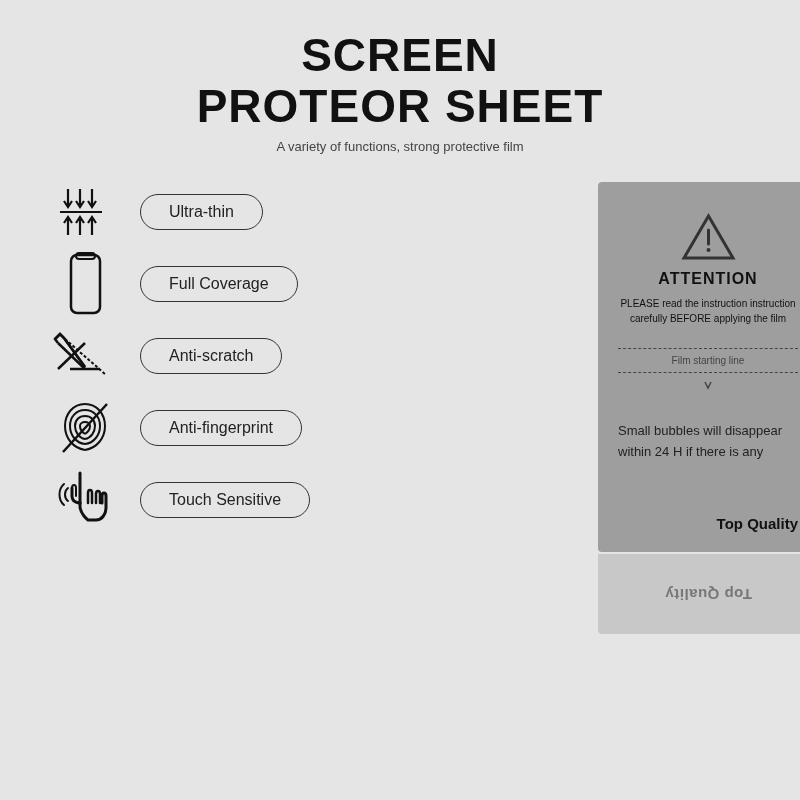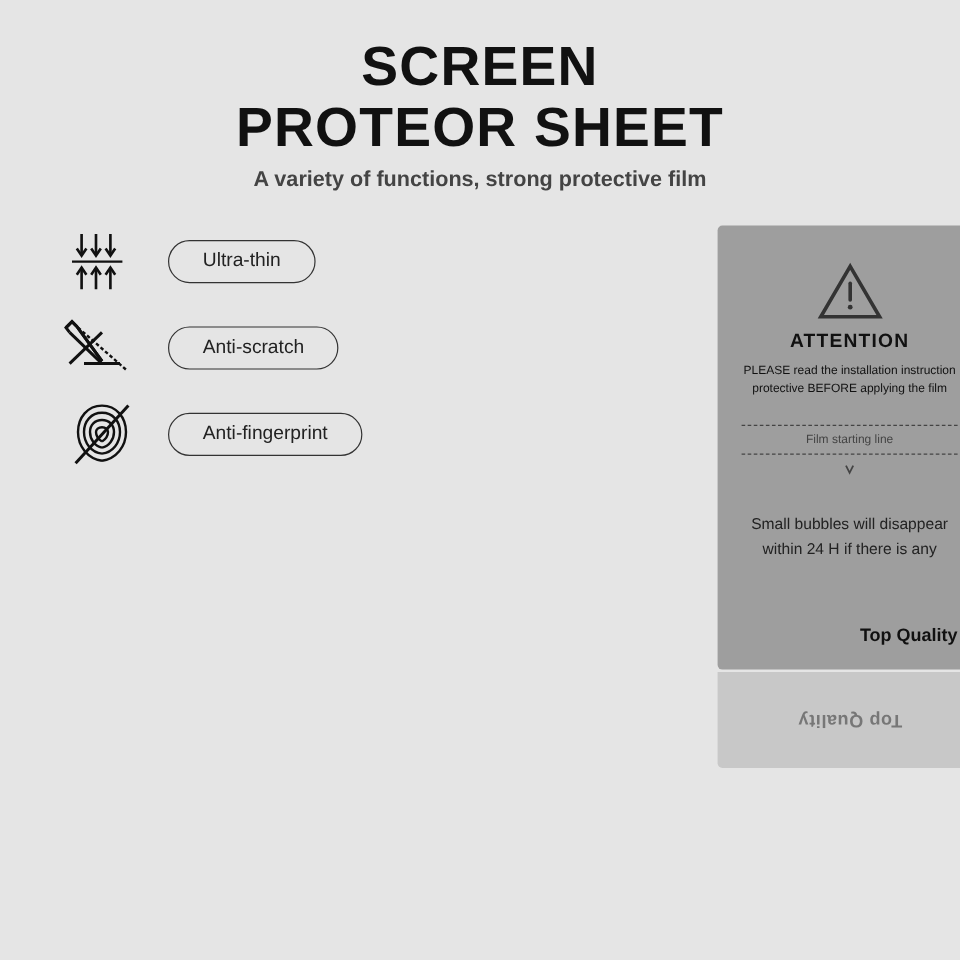--- a/index.html
+++ b/index.html
@@ -30,24 +30,24 @@
     .main-title {
       font-size: 46px;
       font-weight: 900;
       color: #111;
       line-height: 1.1;
       letter-spacing: 1px;
       text-transform: uppercase;
     }
 
     .subtitle {
-      font-size: 18px;
+      font-size: 13px;
       color: #444;
       margin-top: 8px;
-      font-weight: 700;
+      font-weight: 400;
     }
 
     .content-row {
       display: flex;
       flex-direction: row;
       width: 100%;
       margin-top: 18px;
       gap: 20px;
       align-items: flex-start;
     }
@@ -136,21 +136,20 @@
     .film-label {
       font-size: 10px;
       color: #444;
       text-align: left;
       margin: 2px 0 2px 0;
     }
 
     .bubble-text {
       font-size: 13px;
       color: #222;
-      text-align: center;
       margin-top: 30px;
       line-height: 1.6;
     }
 
     .top-quality {
       font-size: 15px;
       font-weight: 900;
       color: #111;
       margin-top: auto;
       padding-top: 20px;
@@ -217,20 +216,29 @@
             <polyline points="14,38 18,32 22,38" fill="none" stroke="#111" stroke-width="2.2"></polyline>
             <line x1="30" y1="50" x2="30" y2="34" stroke="#111" stroke-width="2.2"></line>
             <polyline points="26,38 30,32 34,38" fill="none" stroke="#111" stroke-width="2.2"></polyline>
             <line x1="42" y1="50" x2="42" y2="34" stroke="#111" stroke-width="2.2"></line>
             <polyline points="38,38 42,32 46,38" fill="none" stroke="#111" stroke-width="2.2"></polyline>
           </svg>
         </div>
         <div class="feature-label-box">Ultra-thin</div>
       </div>
 
+      <div class="feature-item">
+        <div class="feature-icon">
+          <svg width="45" height="65" viewBox="0 0 45 65">
+            <rect x="8" y="3" width="29" height="58" rx="6" ry="6" fill="none" stroke="#111" stroke-width="2.5"></rect>
+            <rect x="13" y="1" width="19" height="6" rx="3" fill="none" stroke="#111" stroke-width="2"></rect>
+          </svg>
+        </div>
+        <div class="feature-label-box">Full Coverage</div>
+      </div>
 
       <div class="feature-item">
         <div class="feature-icon">
           <svg width="70" height="55" viewBox="0 0 70 55">
 
             <line x1="8" y1="14" x2="35" y2="40" stroke="#111" stroke-width="2.5"></line>
             <polyline points="5,10 10,5 14,9 35,38" fill="none" stroke="#111" stroke-width="2.5"></polyline>
             <line x1="35" y1="14" x2="62" y2="40" stroke="#111" stroke-width="2.5" transform="scale(-1,1) translate(-70,0)"></line>
             <polyline points="35,38 56,9 60,5 65,10 62,14" fill="none" stroke="#111" stroke-width="2.5" transform="scale(-1,1) translate(-70,0)"></polyline>
 
@@ -254,36 +262,53 @@
             <path d="M30 14 C39 14 45 21 45 30 C45 39 39 47 30 48" fill="none" stroke="#111" stroke-width="2"></path>
             <path d="M30 20 C36 20 40 24 40 30 C40 36 36 42 30 43" fill="none" stroke="#111" stroke-width="2"></path>
             <path d="M30 26 C33 26 35 28 35 30 C35 33 33 36 30 38" fill="none" stroke="#111" stroke-width="2"></path>
 
             <line x1="8" y1="56" x2="52" y2="8" stroke="#111" stroke-width="2.5"></line>
           </svg>
         </div>
         <div class="feature-label-box">Anti-fingerprint</div>
       </div>
 
+      <div class="feature-item">
+        <div class="feature-icon">
+          <svg width="55" height="65" viewBox="0 0 55 65">
+
+            <path d="M22 5 L22 35" fill="none" stroke="#111" stroke-width="3" stroke-linecap="round"></path>
+            <path d="M22 35 C22 35 14 35 14 28 L14 20" fill="none" stroke="#111" stroke-width="3" stroke-linecap="round"></path>
+            <path d="M14 20 C14 16 18 16 18 20 L18 28" fill="none" stroke="#111" stroke-width="2" stroke-linecap="round"></path>
+            <path d="M22 35 L22 38 C22 46 30 52 30 52 L38 52 C44 52 48 46 48 40 L48 28 C48 24 44 24 44 28 L44 35" fill="none" stroke="#111" stroke-width="3" stroke-linecap="round" stroke-linejoin="round"></path>
+            <path d="M30 35 L30 25 C30 21 34 21 34 25 L34 35" fill="none" stroke="#111" stroke-width="2.5" stroke-linecap="round"></path>
+            <path d="M38 35 L38 26 C38 22 42 22 42 26 L42 35" fill="none" stroke="#111" stroke-width="2.5" stroke-linecap="round"></path>
+
+            <path d="M10 20 C6 23 6 30 10 33" fill="none" stroke="#111" stroke-width="2" stroke-linecap="round"></path>
+            <path d="M6 16 C0 21 0 32 6 37" fill="none" stroke="#111" stroke-width="2" stroke-linecap="round"></path>
+          </svg>
+        </div>
+        <div class="feature-label-box">Touch Sensitive</div>
+      </div>
 
     </div>
 
     <div class="product-card">
       <div class="card-front">
 
         <div class="warning-icon">
           <svg width="55" height="50" viewBox="0 0 55 50">
             <polygon points="27.5,4 52,46 3,46" fill="none" stroke="#333" stroke-width="3"></polygon>
             <line x1="27.5" y1="18" x2="27.5" y2="32" stroke="#333" stroke-width="3" stroke-linecap="round"></line>
             <circle cx="27.5" cy="38" r="2" fill="#333"></circle>
           </svg>
         </div>
 
         <div class="attention-title">ATTENTION</div>
-        <div class="attention-text">PLEASE read the installation instruction protective BEFORE applying the film</div>
+        <div class="attention-text">PLEASE read the instruction instruction carefully BEFORE applying the film</div>
 
         <div class="dashed-line"></div>
         <div class="film-label">Film  starting  line</div>
         <div class="dashed-line"></div>
 
         <svg width="12" height="12" viewBox="0 0 12 12" style="margin-top:2px">
           <polyline points="3,3 6,9 9,3" fill="none" stroke="#444" stroke-width="1.5"></polyline>
         </svg>
 
         <div class="bubble-text">Small bubbles will disappear within 24 H if there is any</div>

